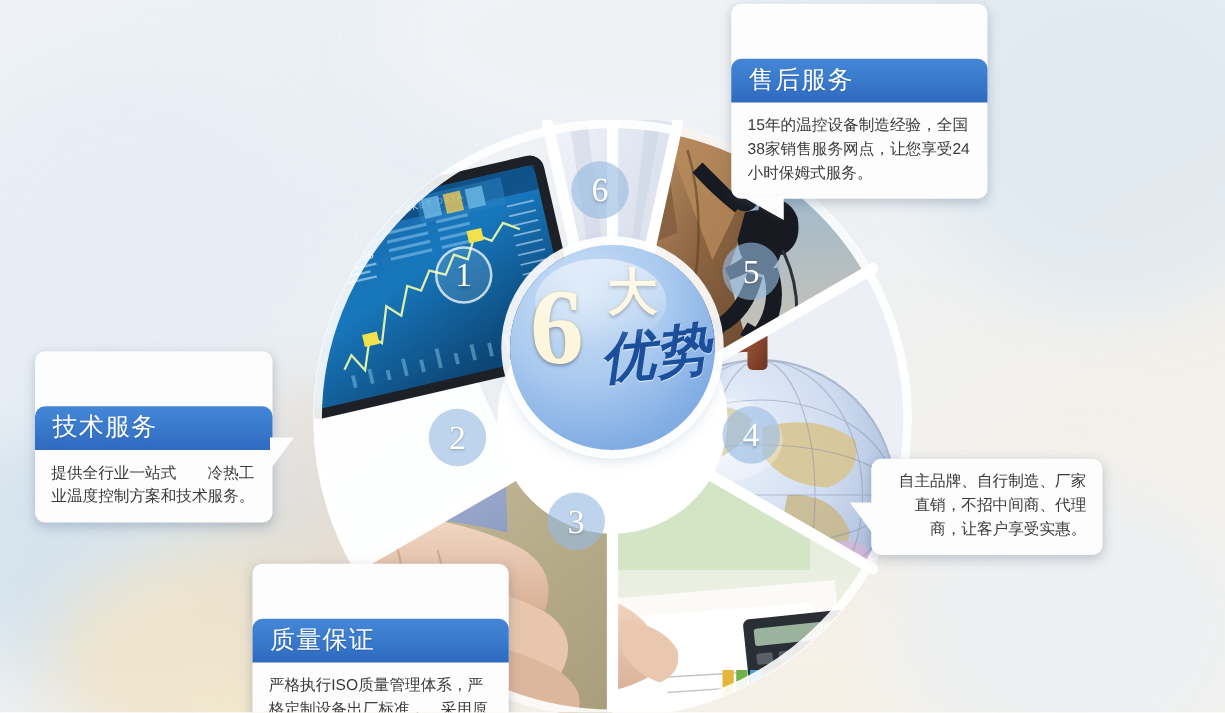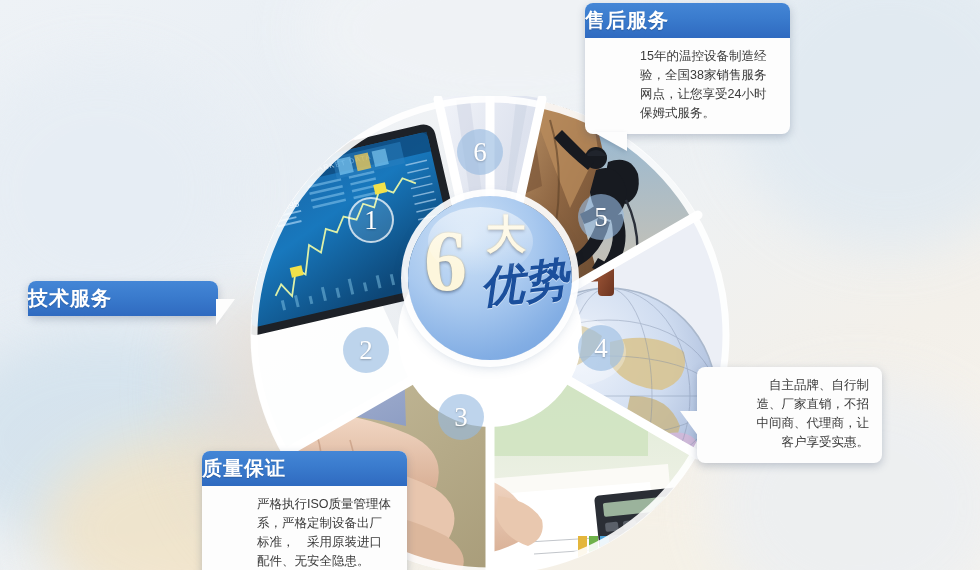--- a/index.html
+++ b/index.html
@@ -94,28 +94,29 @@
     position:absolute;
     background:#fdfdfd;
     border-radius:8px;
     box-shadow:0 3px 9px rgba(60,80,110,.28);
     overflow:visible;
   }
   .card .hd {
     background:linear-gradient(180deg,#4486d6 0%,#3a7bcd 45%,#2f6ac0 100%);
     color:#ffffff;
     border-radius:8px 8px 0 0;
-    padding:5px 14px 6px 0;
-    font-size:20px; line-height:24px; font-weight:bold;
+    padding:5px 14px 6px 14px;
+    font-size:20px; line-height:24px; font-weight:normal;
     letter-spacing:1px;
     text-shadow:0 1px 1px rgba(0,0,0,.18);
+    margin-top:44px;
   }
   .card .bd {
     padding:9px 13px 11px 13px;
-    font-size:12.5px; line-height:19px; color:#3a3a3a;margin-left:42px;
+    font-size:12.5px; line-height:19px; color:#3a3a3a;
   }
   .card .bd.ctr { text-align:right; }
 
   
   .tail { position:absolute; width:0; height:0; }
   .tail-br { 
     right:8px; bottom:-17px;
     border-left:0 solid transparent;
     border-right:34px solid transparent;
     border-top:19px solid #fdfdfd;
@@ -546,16 +547,17 @@
   </div>
 
   <div class="card" id="card-quality">
     <div class="hd">质量保证</div>
     <div class="bd">严格执行ISO质量管理体系，严格定制设备出厂标准，　采用原装进口配件、无安全隐患。</div>
     <span class="tail tail-br"></span>
   </div>
 
   <div class="card" id="card-tech">
     <div class="hd">技术服务</div>
+    <div class="bd">提供全行业一站式　　冷热工业温度控制方案和技术服务。</div>
     <span class="tail tail-r"></span>
   </div>
 
 </div>
 
 </body></html>

